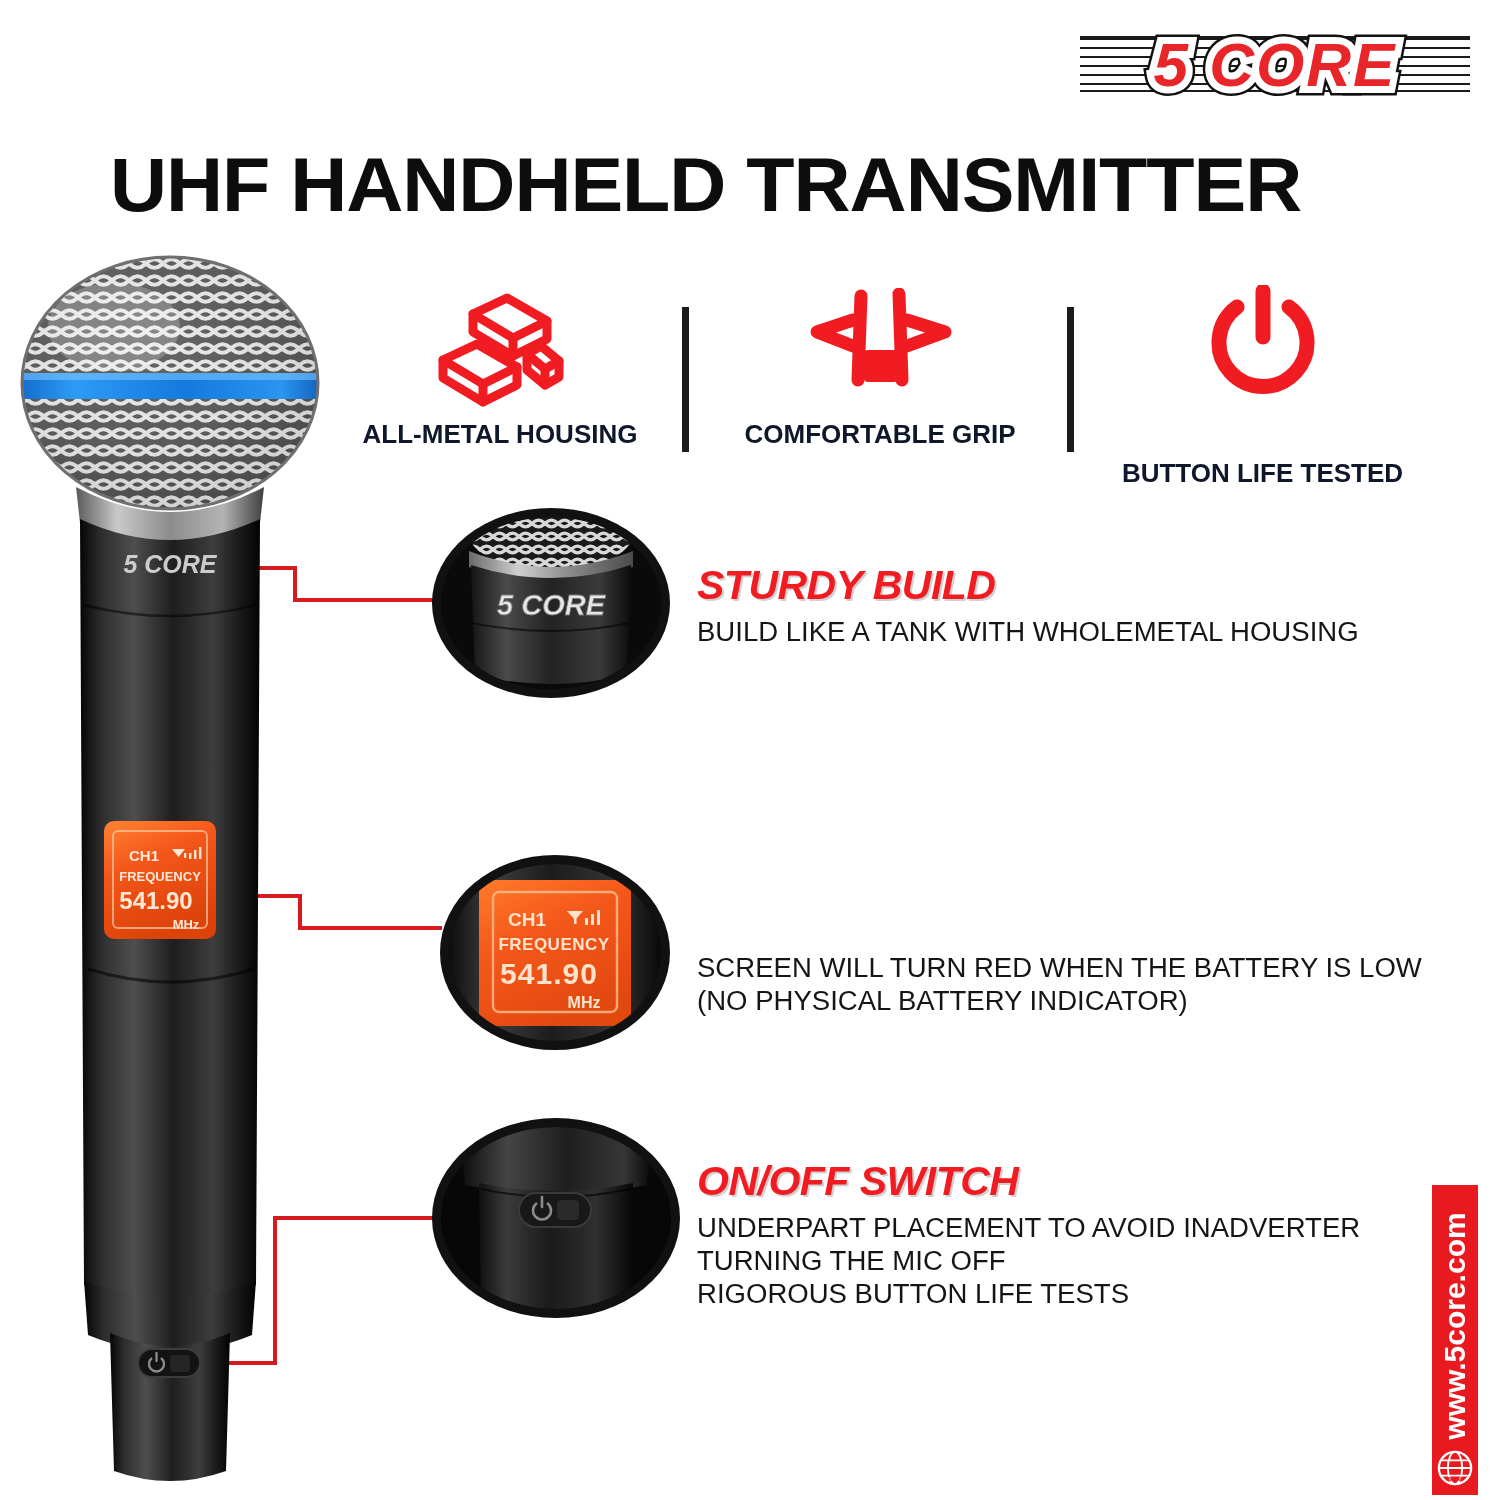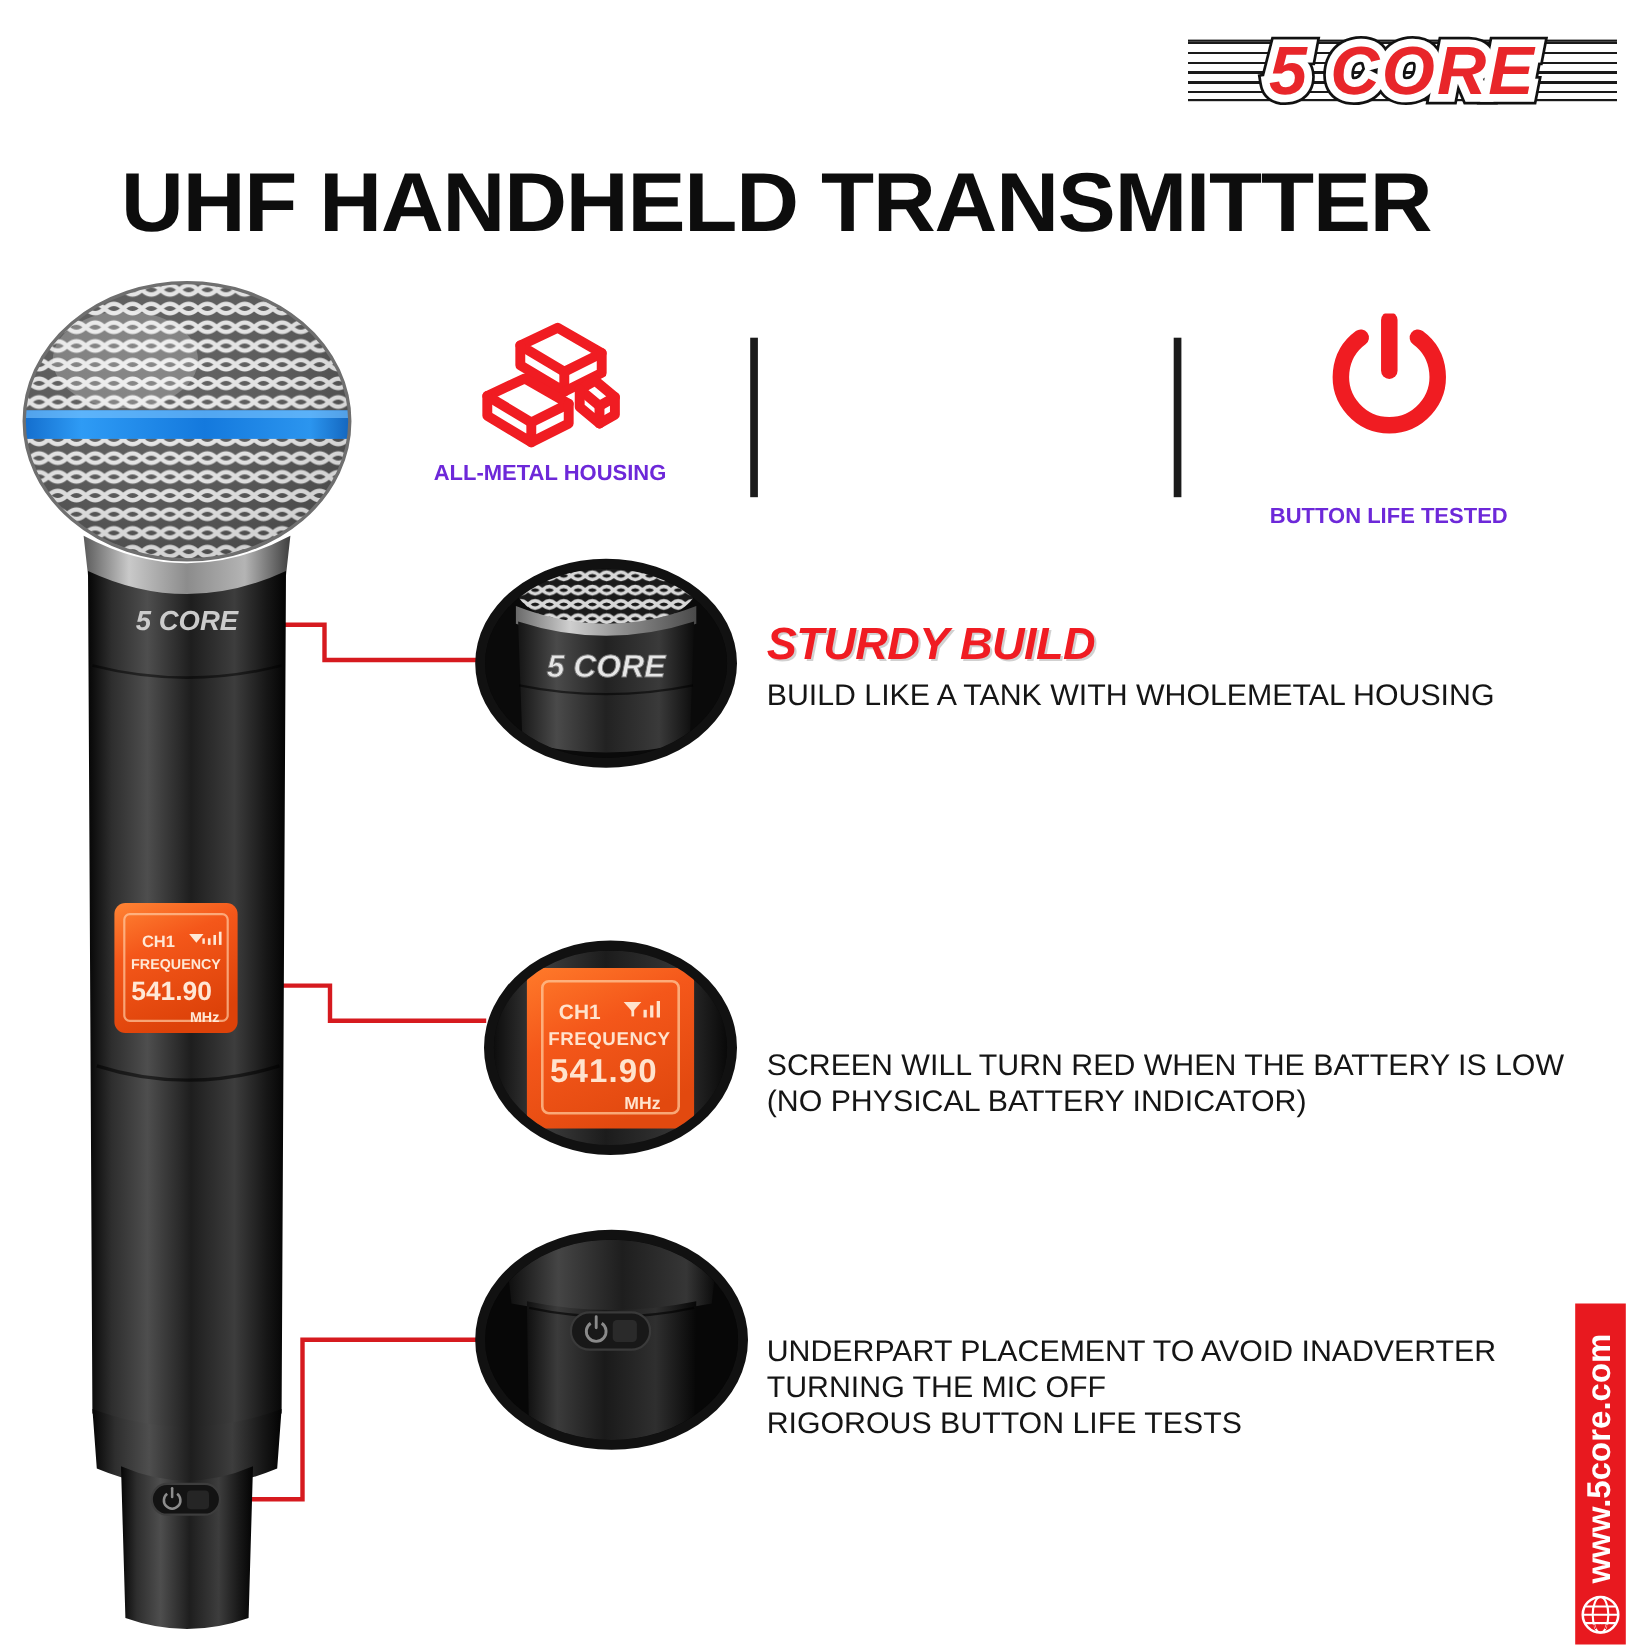--- a/index.html
+++ b/index.html
@@ -48,21 +48,21 @@
   }
 
   
   #feature-row { position: absolute; left: 330px; top: 285px; width: 1150px; height: 190px; }
   .feature-cell {
     position: absolute; top: 0; height: 190px;
     display: flex; flex-direction: column; align-items: center; justify-content: flex-start;
   }
   .feature-icon-box { height: 130px; display: flex; align-items: center; justify-content: center; }
   .feature-label {
-    font-size: 20px; font-weight: bold; color: #6d28d9;
+    font-size: 26px; font-weight: bold; color: #0f172a;
     letter-spacing: 0px; white-space: nowrap; margin-top: 4px;
   }
   .feature-divider {
     position: absolute; top: 22px; width: 7px; height: 145px;
     background: #1b1b1b;
   }
 
   
   .callout-circle {
     position: absolute; border-radius: 50%;
@@ -133,20 +133,34 @@
             <path d="M82 79 L82 97 L48 114"></path>
             <path d="M92 66 L106 58 L124 73 L110 81 Z"></path>
             <path d="M92 66 L92 82 L110 97 L110 81"></path>
             <path d="M124 73 L124 89 L110 97"></path>
           </g>
         </svg>
       </div>
       <div class="feature-label">ALL-METAL HOUSING</div>
     </div>
 
+    <div class="feature-cell" style="left: 385px; width: 330px;">
+      <div class="feature-icon-box">
+        <svg width="150" height="125" viewBox="0 0 150 125">
+          <g stroke="#f01c22" fill="none" stroke-width="13" stroke-linejoin="round" stroke-linecap="round">
+            <path d="M56 8 L53 92"></path>
+            <path d="M94 6 L97 92"></path>
+            <path d="M48 32 L12 44 L48 58"></path>
+            <path d="M102 32 L140 44 L102 58"></path>
+          </g>
+          <rect x="59" y="62" width="34" height="32" rx="4" fill="#f01c22"></rect>
+        </svg>
+      </div>
+      <div class="feature-label">COMFORTABLE GRIP</div>
+    </div>
 
     <div class="feature-cell" style="left: 740px; width: 385px; gap: 44px;">
       <div class="feature-icon-box">
         <svg width="116" height="125" viewBox="0 0 116 125">
           <path d="M32 22 A44 44 0 1 0 84 22" fill="none" stroke="#f01c22" stroke-width="15" stroke-linecap="round"></path>
           <path d="M58 6 L58 52" fill="none" stroke="#f01c22" stroke-width="15" stroke-linecap="round"></path>
         </svg>
       </div>
       <div class="feature-label">BUTTON LIFE TESTED</div>
     </div>
@@ -263,20 +277,21 @@
       <path d="M40 62 Q115 78 190 62" stroke="#000" stroke-width="2" fill="none" opacity="0.6"></path>
       <g>
         <rect x="78" y="66" width="72" height="34" rx="17" fill="#181818" stroke="#3a3a3a" stroke-width="2"></rect>
         <path d="M96 76 A9 9 0 1 0 106 76" fill="none" stroke="#8a8a8a" stroke-width="2.6"></path>
         <path d="M101 70 L101 80" stroke="#8a8a8a" stroke-width="2.6" stroke-linecap="round"></path>
         <rect x="116" y="73" width="22" height="20" rx="4" fill="#2a2a2a"></rect>
       </g>
     </svg>
   </div>
 
+  <div class="feat-title" style="left: 697px; top: 1158px;">ON/OFF SWITCH</div>
   <div class="feat-desc" style="left: 697px; top: 1212px;">
     <div>UNDERPART PLACEMENT TO AVOID INADVERTER</div>
     <div>TURNING THE MIC OFF</div>
     <div>RIGOROUS BUTTON LIFE TESTS</div>
   </div>
 
   <div id="mic">
     <svg width="320" height="1230" viewBox="0 0 320 1230" style="display:block;">
       <defs>
         <radialGradient id="grilleShade" cx="0.38" cy="0.32" r="0.78">

